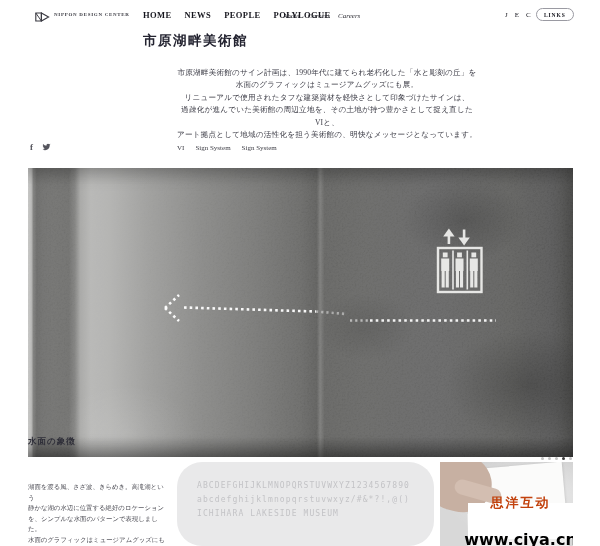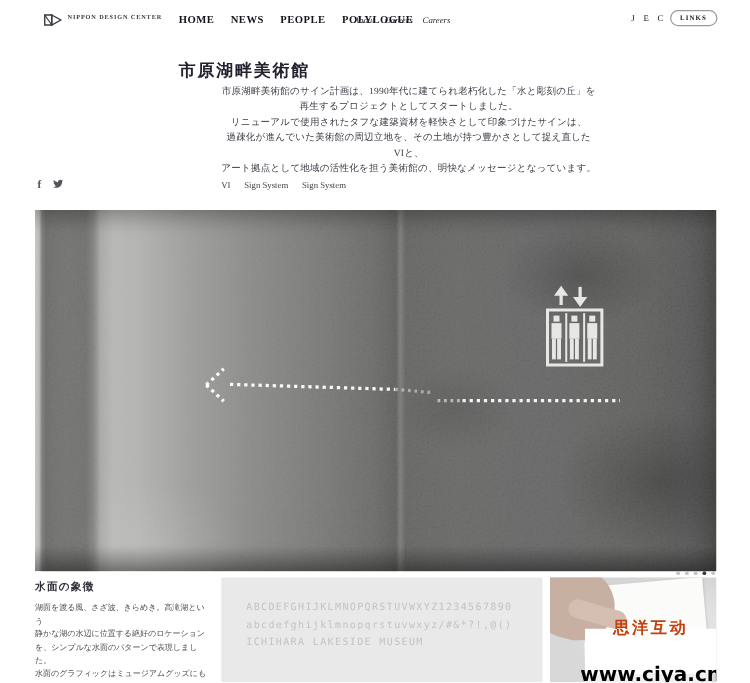--- a/index.html
+++ b/index.html
@@ -16,21 +16,21 @@
   .nav-secondary { position:absolute; left:283px; top:12px; display:flex; gap:8px; }
   .nav-secondary span { font-size:7px; color:#2c2c34; cursor:pointer;font-style:italic; }
   .lang-links { position:absolute; left:505px; top:11px; display:flex; gap:7px; }
   .lang-links span { font-size:7px; color:#15151d; cursor:pointer; }
   .links-button {
     position:absolute; left:536px; top:8px; padding:2.5px 7px;
     border:1px solid #9a9aa2; border-radius:8px; font-size:5.5px;
     letter-spacing:0.9px; color:#15151d; font-weight:bold; cursor:pointer; background:#fff;
   }
   
-  .page-title { position:absolute; left:143px; top:48px; font-size:13.5px; font-weight:600; letter-spacing:1.5px; color:#232330; }
+  .page-title { position:absolute; left:143px; top:32px; font-size:13.5px; font-weight:600; letter-spacing:1.5px; color:#232330; }
   .description { position:absolute; left:177px; top:67px; width:300px;text-align:center; }
   .description div { font-size:7.6px; line-height:12.4px; color:#3b3b45; letter-spacing:0.2px; }
   .share { position:absolute; left:30px; top:142px; display:flex; gap:9px; align-items:center; }
   .fb-icon { font-size:9px; font-weight:bold; color:#55555d; cursor:pointer; }
   .tw-icon { width:9px; height:8px; cursor:pointer; }
   .tags { position:absolute; left:177px; top:144px; display:flex; gap:11px; }
   .tags span { font-size:7px; color:#3f3f47; cursor:pointer; }
   
   .hero {
     position:absolute; left:28px; top:168px; width:545px; height:289px; overflow:hidden;
@@ -53,24 +53,24 @@
       radial-gradient(100px 70px at 18% 92%, rgba(255,255,255,0.10), transparent 70%),
       linear-gradient(180deg, rgba(0,0,0,0.10) 0%, transparent 6%, transparent 93%, rgba(0,0,0,0.30) 100%);
   }
   .hero .vignette { position:absolute; inset:0; box-shadow:inset 0 0 22px rgba(0,0,0,0.30); }
   .hero svg.overlay { position:absolute; left:0; top:0; }
   
   .carousel-dots { position:absolute; right:28px; top:457px; display:flex; gap:4px; }
   .carousel-dots .dot { width:3px; height:3px; border-radius:50%; background:#c2c2c2; cursor:pointer; }
   .carousel-dots .dot.active { background:#3a3a3a; }
   
-  .section-heading { position:absolute; left:28px; top:464px; font-size:8.5px; font-weight:bold; letter-spacing:1px; color:#2e2e38; }
+  .section-heading { position:absolute; left:28px; top:436px; font-size:8.5px; font-weight:bold; letter-spacing:1px; color:#2e2e38; }
   .section-body { position:absolute; left:28px; top:482px; width:142px; }
   .section-body div { font-size:6.4px; line-height:10.6px; color:#4a4a52; }
-  .specimen { position:absolute; left:177px; top:462px; width:257px; height:84px; background:#e9e9ea; }
+  .specimen { position:absolute; left:177px; top:462px; width:257px; height:84px; background:#e9e9ea;border-radius:25px; }
   .specimen div {
     font-family:"DejaVu Sans Mono","Liberation Mono",monospace;
     position:absolute; left:20px; font-size:8px; letter-spacing:1.1px; color:#c3c3c6; white-space:nowrap;
   }
   .specimen .l1 { top:19px; } .specimen .l2 { top:33px; } .specimen .l3 { top:47px; }
   
   .thumb { position:absolute; left:440px; top:462px; width:133px; height:84px; background:#d8d8d8; overflow:hidden; cursor:pointer; }
   .thumb .shade { position:absolute; inset:0;
     background:radial-gradient(120px 70px at 70% 35%, rgba(255,255,255,0.45), transparent 75%),
                linear-gradient(180deg, rgba(0,0,0,0.05), transparent 40%); }
@@ -114,21 +114,21 @@
   <div class="lang-links">
     <span>J</span>
     <span>E</span>
     <span>C</span>
   </div>
   <span class="links-button">LINKS</span>
 
   <h1 class="page-title">市原湖畔美術館</h1>
   <div class="description">
     <div>市原湖畔美術館のサイン計画は、1990年代に建てられ老朽化した「水と彫刻の丘」を</div>
-    <div>再生するプロジェクトとしてスタートしました。</div>
+    <div>水面のグラフィックはミュージアムグッズにも展。</div>
     <div>リニューアルで使用されたタフな建築資材を軽快さとして印象づけたサインは、</div>
     <div>過疎化が進んでいた美術館の周辺立地を、その土地が持つ豊かさとして捉え直したVIと、</div>
     <div>アート拠点として地域の活性化を担う美術館の、明快なメッセージとなっています。</div>
   </div>
 
   <div class="share">
     <span class="fb-icon">f</span>
     <svg class="tw-icon" viewBox="0 0 24 24">
       <path fill="#55555d" d="M23.95 4.57a10 10 0 01-2.82.77 4.96 4.96 0 002.16-2.72c-.95.56-2.01.96-3.13 1.18a4.92 4.92 0 00-8.39 4.49A13.94 13.94 0 011.64 3.16a4.92 4.92 0 001.52 6.57 4.9 4.9 0 01-2.23-.61v.06a4.92 4.92 0 003.95 4.83 4.96 4.96 0 01-2.22.08 4.93 4.93 0 004.6 3.42A9.87 9.87 0 010 19.54a13.94 13.94 0 007.55 2.21c9.06 0 14.01-7.5 14.01-14.01 0-.21 0-.42-.02-.63a10 10 0 002.41-2.54z"></path>
     </svg>

